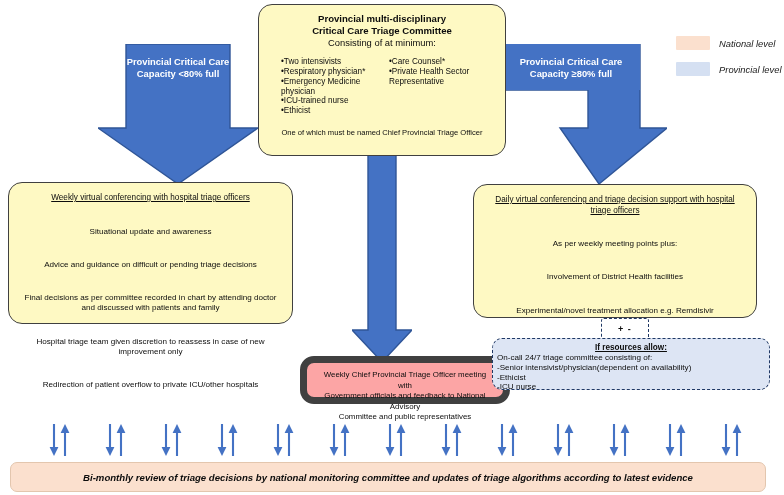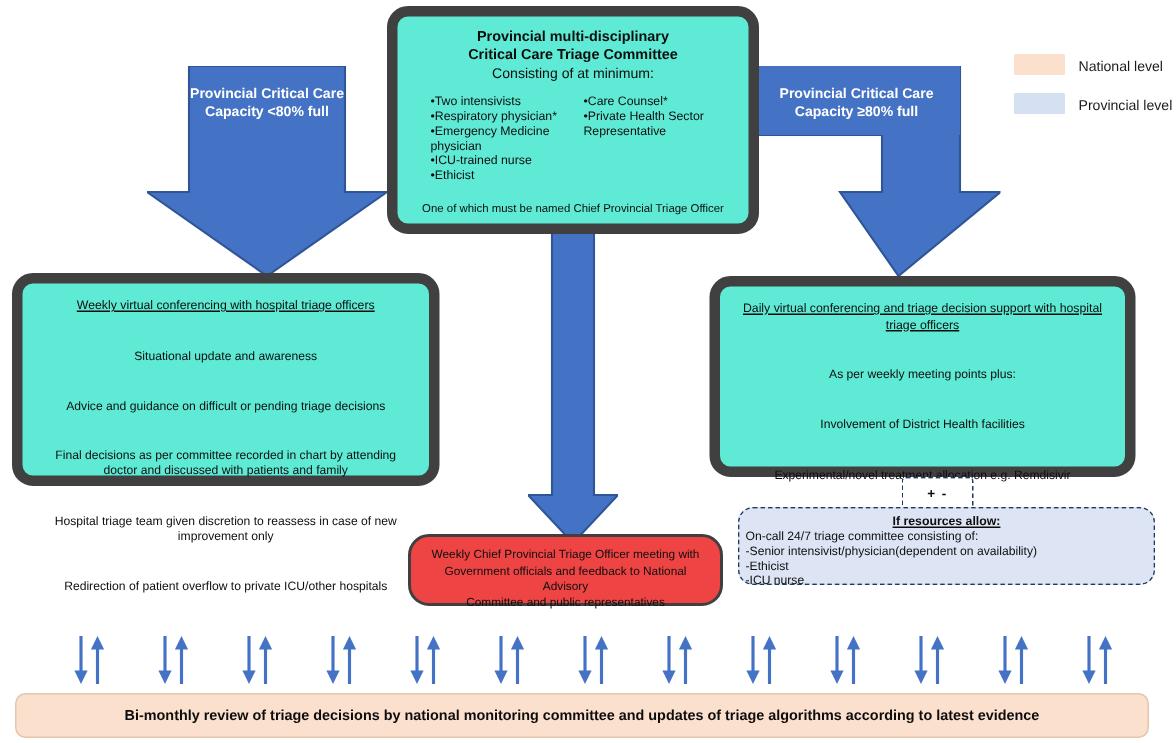--- a/index.html
+++ b/index.html
@@ -15,29 +15,30 @@
     width: 784px;
     height: 495px;
     background: #ffffff;
     overflow: hidden;
   }
   .abs { position: absolute; }
 
   
   .rbox {
     box-sizing: border-box;
-    background: #5eead4;
-    border: 7px solid #404040;
+    background: #fef9c3;
+    border: 1px solid #404040;
     border-radius: 14px;
     color: #111111;
     text-align: center;
   }
   .rbox.peach {
-    background: #ef4444;
-    border: 2px solid #404040;
+    background: #fca5a5;
+    border: 7px solid #404040;
+    margin-left: 28px;
   }
   .rbox.dashed {
     background: #dde5f4;
     border: 1px dashed #1f3864;
     border-radius: 10px;
     text-align: left;
   }
 
   
   #committee-box {
@@ -157,20 +158,21 @@
   }
   .lg-swatch {
     width: 34px; height: 14px;
     border-radius: 1px;
   }
   .lg-label {
     font-size: 9.4px;
     margin-left: 9px;
     color: #1a1a1a;
     white-space: nowrap;
+    font-style: italic;
   }
 
   
   #arrow-strip {
     left: 0px; top: 422px; width: 784px; height: 42px;
   }
   .arr-pair {
     position: absolute;
     top: 0px;
     width: 26px;
@@ -180,20 +182,21 @@
   
   #review-bar {
     left: 10px; top: 462px; width: 756px; height: 30px;
     box-sizing: border-box;
     background: #fbe0ce;
     border: 1px solid #e3c6ae;
     border-radius: 7px;
     display: flex;
     align-items: center;
     justify-content: center;
+    font-style: italic;
   }
   #review-bar .txt {
     font-size: 9.6px;
     font-weight: bold;
     color: #0d0d0d;
     text-align: center;
   }
 </style>
 </head>
 <body>

